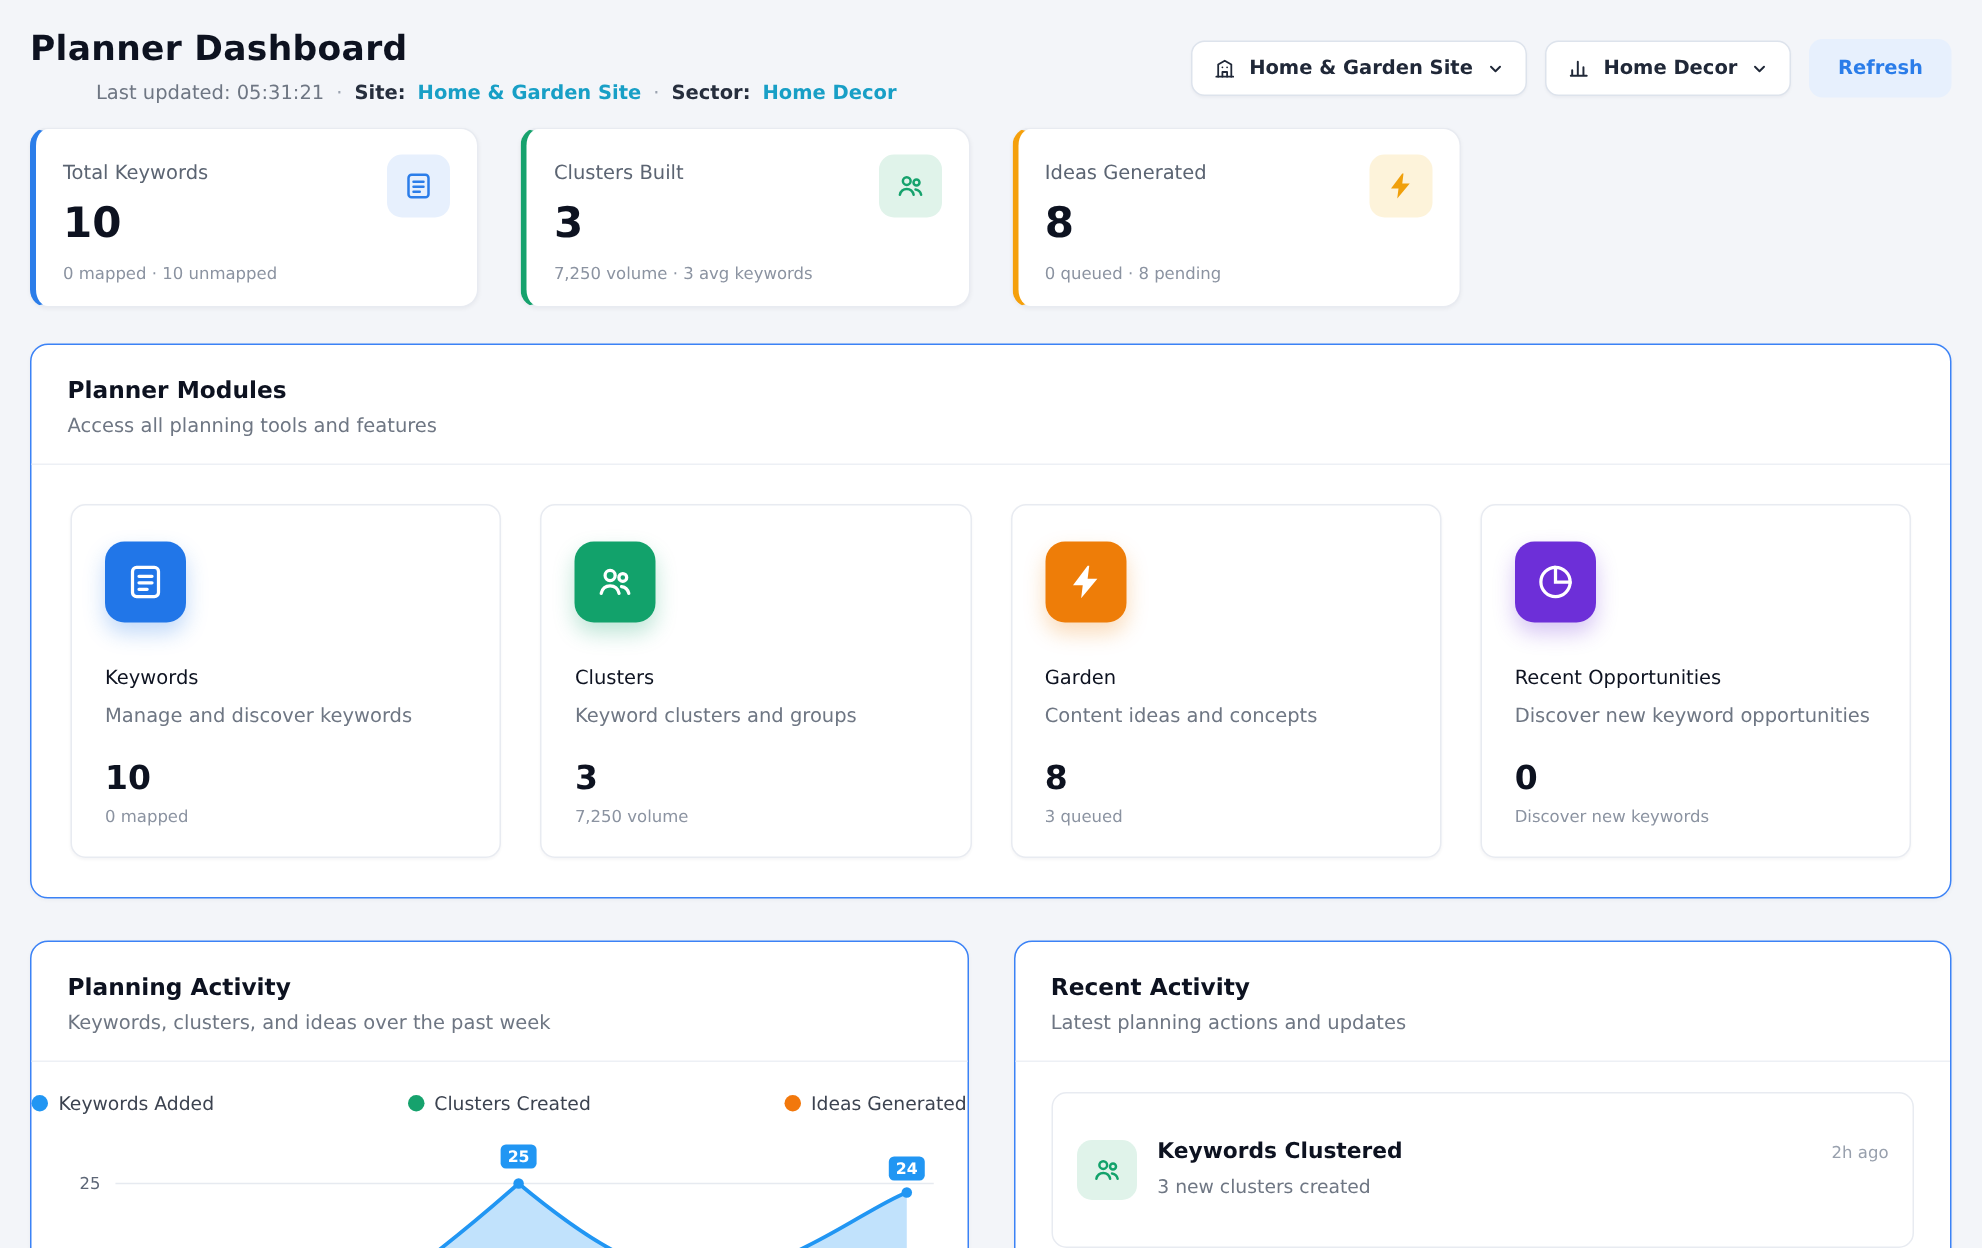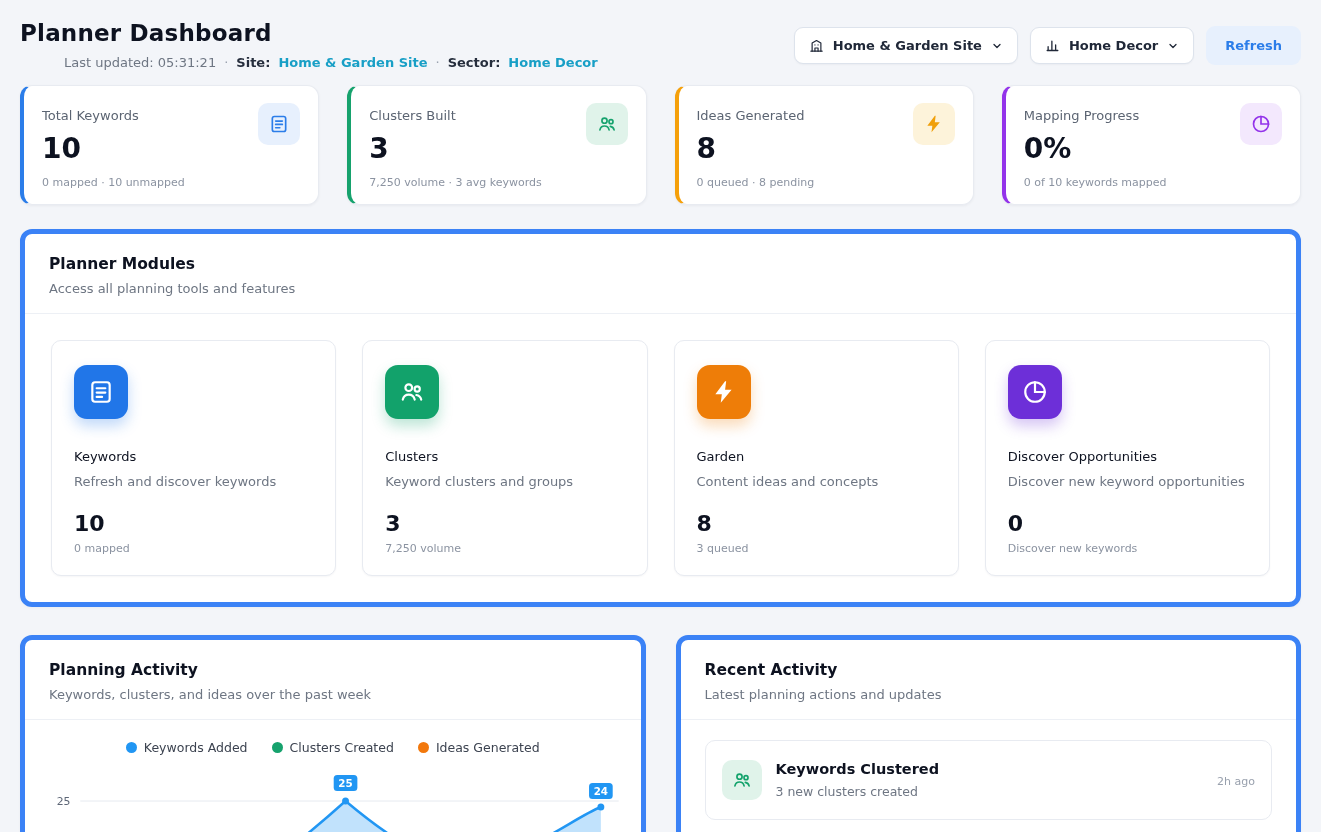--- a/index.html
+++ b/index.html
@@ -50,21 +50,21 @@
   .stat-value { font-size:28px; font-weight:800; color:#0d1220; margin-top:9px; }
   .icon-badge { width:42px; height:42px; border-radius:10px; display:flex; align-items:center; justify-content:center; flex:none; }
   .icon-badge svg { width:20px; height:20px; }
   .bg-blue   { background:#e7f0fd; color:#2b7de9; }
   .bg-green  { background:#e0f3ea; color:#16a26d; }
   .bg-yellow { background:#fdf3da; color:#f0a00b; }
   .bg-purple { background:#f3e8fd; color:#9333ea; }
   .stat-caption { font-size:11px; color:#8b93a1; margin-top:11px; }
 
   
-  .panel { background:#fff; border:5px solid #3b82f6; border-radius:12px; box-shadow:0 1px 3px rgba(17,24,39,.04); }
+  .panel { background:#fff; border:1px solid #3b82f6; border-radius:12px; box-shadow:0 1px 3px rgba(17,24,39,.04); }
   .panel-head { padding:21px 24px 17px; }
   .panel-title { font-size:15.5px; font-weight:700; color:#0d1220; }
   .panel-sub { font-size:13px; color:#6e7683; margin-top:8px; }
   .panel-divider { border-top:1px solid #edf0f5; }
 
   
   .modules { margin-top:24px; }
   .modules-grid { display:grid; grid-template-columns:repeat(4,1fr); gap:26px; padding:26px; }
   .module-card {
     border:1px solid #e8ebf1; border-radius:10px; background:#fff;
@@ -76,34 +76,34 @@
   .mi-green  { background:#12a26b; box-shadow:0 7px 14px rgba(18,162,107,.28); }
   .mi-orange { background:#ee7d08; box-shadow:0 7px 14px rgba(238,125,8,.28); }
   .mi-purple { background:#6d2fd8; box-shadow:0 7px 14px rgba(109,47,216,.28); }
   .module-title { font-size:13px; font-weight:400; color:#0d1220; margin-top:30px; }
   .module-desc { font-size:13px; color:#6e7683; margin-top:10px; }
   .module-value { font-size:22px; font-weight:800; color:#0d1220; margin-top:22px; }
   .module-caption { font-size:11px; color:#8b93a1; margin-top:6px; }
 
   
   .bottom { margin-top:28px; display:grid; grid-template-columns:1fr 1fr; gap:30px; }
-  .legend { display:flex; justify-content:center; gap:24px; padding:20px 0 2px; }
+  .legend { display:flex; justify-content:space-between; gap:24px; padding:20px 0 2px; }
   .legend-item { display:flex; align-items:center; gap:7px; font-size:12.5px; color:#3c4350; }
   .legend-dot { width:11px; height:11px; border-radius:50%; flex:none; }
   .ld-blue   { background:#2196f3; }
   .ld-green  { background:#16a26d; }
   .ld-orange { background:#f2780c; }
   .chart-wrap { padding:10px 14px 0 10px; }
   .tick-text { fill:#5d6676; font-size:11px; font-family:inherit; }
   .chip-text { fill:#ffffff; font-size:10.5px; font-weight:700; font-family:inherit; }
 
   .activity-list { padding:20px 24px; }
   .activity-item {
-    display:flex; gap:14px; align-items:center;
-    border:1px solid #e8ebf1; border-radius:10px; padding:19px 16px;
+    display:flex; gap:14px; align-items:flex-start;
+    border:1px solid #e8ebf1; border-radius:10px; padding:31px 16px;
   }
   .activity-icon { width:40px; height:40px; border-radius:10px; background:#e0f3ea; color:#12a26b; display:flex; align-items:center; justify-content:center; flex:none; }
   .activity-icon svg { width:20px; height:20px; }
   .activity-title { font-size:14.5px; font-weight:700; color:#0d1220; }
   .activity-desc { font-size:12.5px; color:#6e7683; margin-top:7px; }
   .activity-time { margin-left:auto; font-size:11px; color:#98a0ad; padding-top:2px; white-space:nowrap; }
 </style>
 </head>
 <body>
 
@@ -200,54 +200,39 @@
         </div>
         <div class="icon-badge bg-yellow">
           <svg viewBox="0 0 24 24" fill="currentColor">
               <path d="M13 2 4 14h6l-1 8 10-12h-6l1-8z"></path>
             </svg>
         </div>
       </div>
       <div class="stat-caption">0 queued · 8 pending</div>
     </div>
 
-    <div class="stat-card acc-purple">
-      <div class="stat-top">
-        <div>
-          <div class="stat-label">Mapping Progress</div>
-          <div class="stat-value">0%</div>
-        </div>
-        <div class="icon-badge bg-purple">
-          <svg viewBox="0 0 24 24" fill="none" stroke="currentColor" stroke-width="2" stroke-linecap="round">
-            <path d="M21 12A9 9 0 1 1 12 3"></path>
-              <path d="M12 3a9 9 0 0 1 9 9h-9z"></path>
-          </svg>
-        </div>
-      </div>
-      <div class="stat-caption">0 of 10 keywords mapped</div>
-    </div>
   </div>
 
   <div class="panel modules">
     <div class="panel-head">
       <div class="panel-title">Planner Modules</div>
       <div class="panel-sub">Access all planning tools and features</div>
     </div>
     <div class="panel-divider"></div>
     <div class="modules-grid">
 
       <div class="module-card">
         <div class="module-icon mi-blue">
           <svg viewBox="0 0 24 24" fill="none" stroke="currentColor" stroke-width="2" stroke-linecap="round">
             <rect x="4" y="3" width="16" height="18" rx="2.5"></rect>
               <path d="M8 8.5h8M8 12.5h8M8 16.5h5"></path>
           </svg>
         </div>
         <div class="module-title">Keywords</div>
-        <div class="module-desc">Refresh and discover keywords</div>
+        <div class="module-desc">Manage and discover keywords</div>
         <div class="module-value">10</div>
         <div class="module-caption">0 mapped</div>
       </div>
 
       <div class="module-card">
         <div class="module-icon mi-green">
           <svg viewBox="0 0 24 24" fill="none" stroke="currentColor" stroke-width="2" stroke-linecap="round" stroke-linejoin="round">
             <circle cx="9" cy="8" r="3.1"></circle>
               <path d="M3.5 19c.7-3 2.9-4.6 5.5-4.6s4.8 1.6 5.5 4.6"></path>
               <circle cx="16.8" cy="9.2" r="2.4"></circle>
@@ -272,21 +257,21 @@
         <div class="module-caption">3 queued</div>
       </div>
 
       <div class="module-card">
         <div class="module-icon mi-purple">
           <svg viewBox="0 0 24 24" fill="none" stroke="currentColor" stroke-width="2" stroke-linecap="round">
             <path d="M21 12A9 9 0 1 1 12 3"></path>
               <path d="M12 3a9 9 0 0 1 9 9h-9z"></path>
           </svg>
         </div>
-        <div class="module-title">Discover Opportunities</div>
+        <div class="module-title">Recent Opportunities</div>
         <div class="module-desc">Discover new keyword opportunities</div>
         <div class="module-value">0</div>
         <div class="module-caption">Discover new keywords</div>
       </div>
     </div>
   </div>
 
   <div class="bottom">
 
     <div class="panel">

